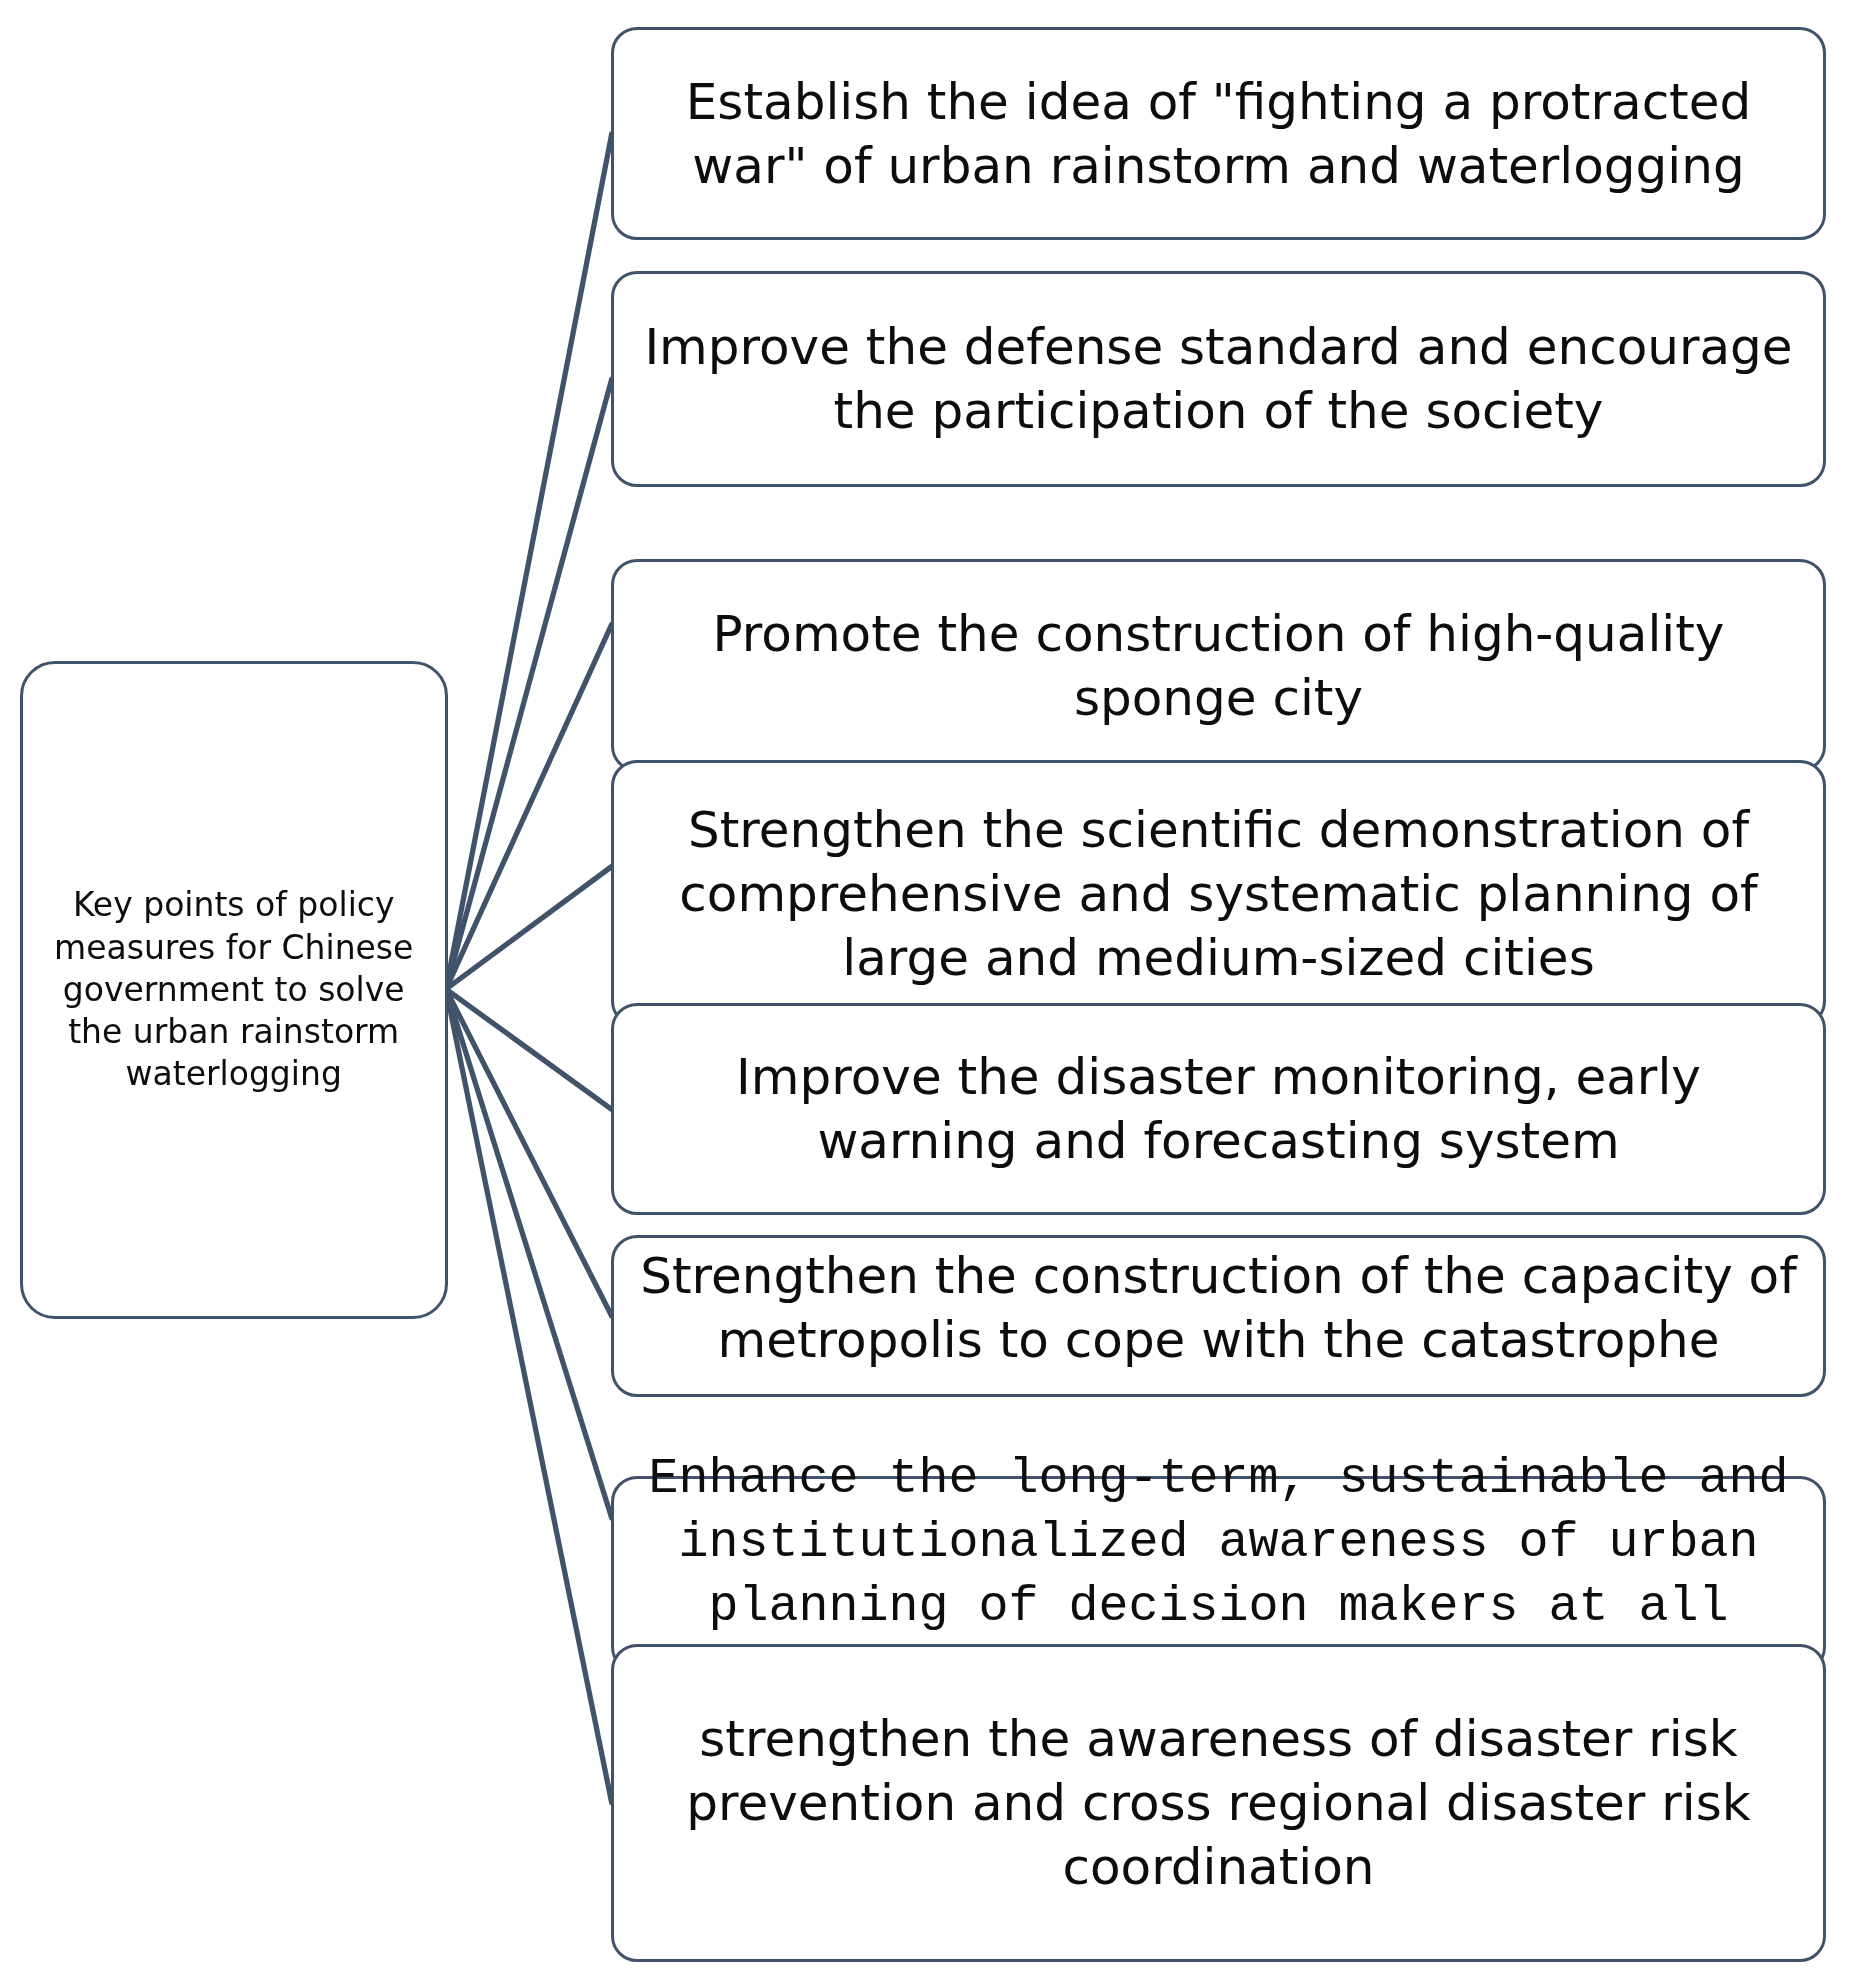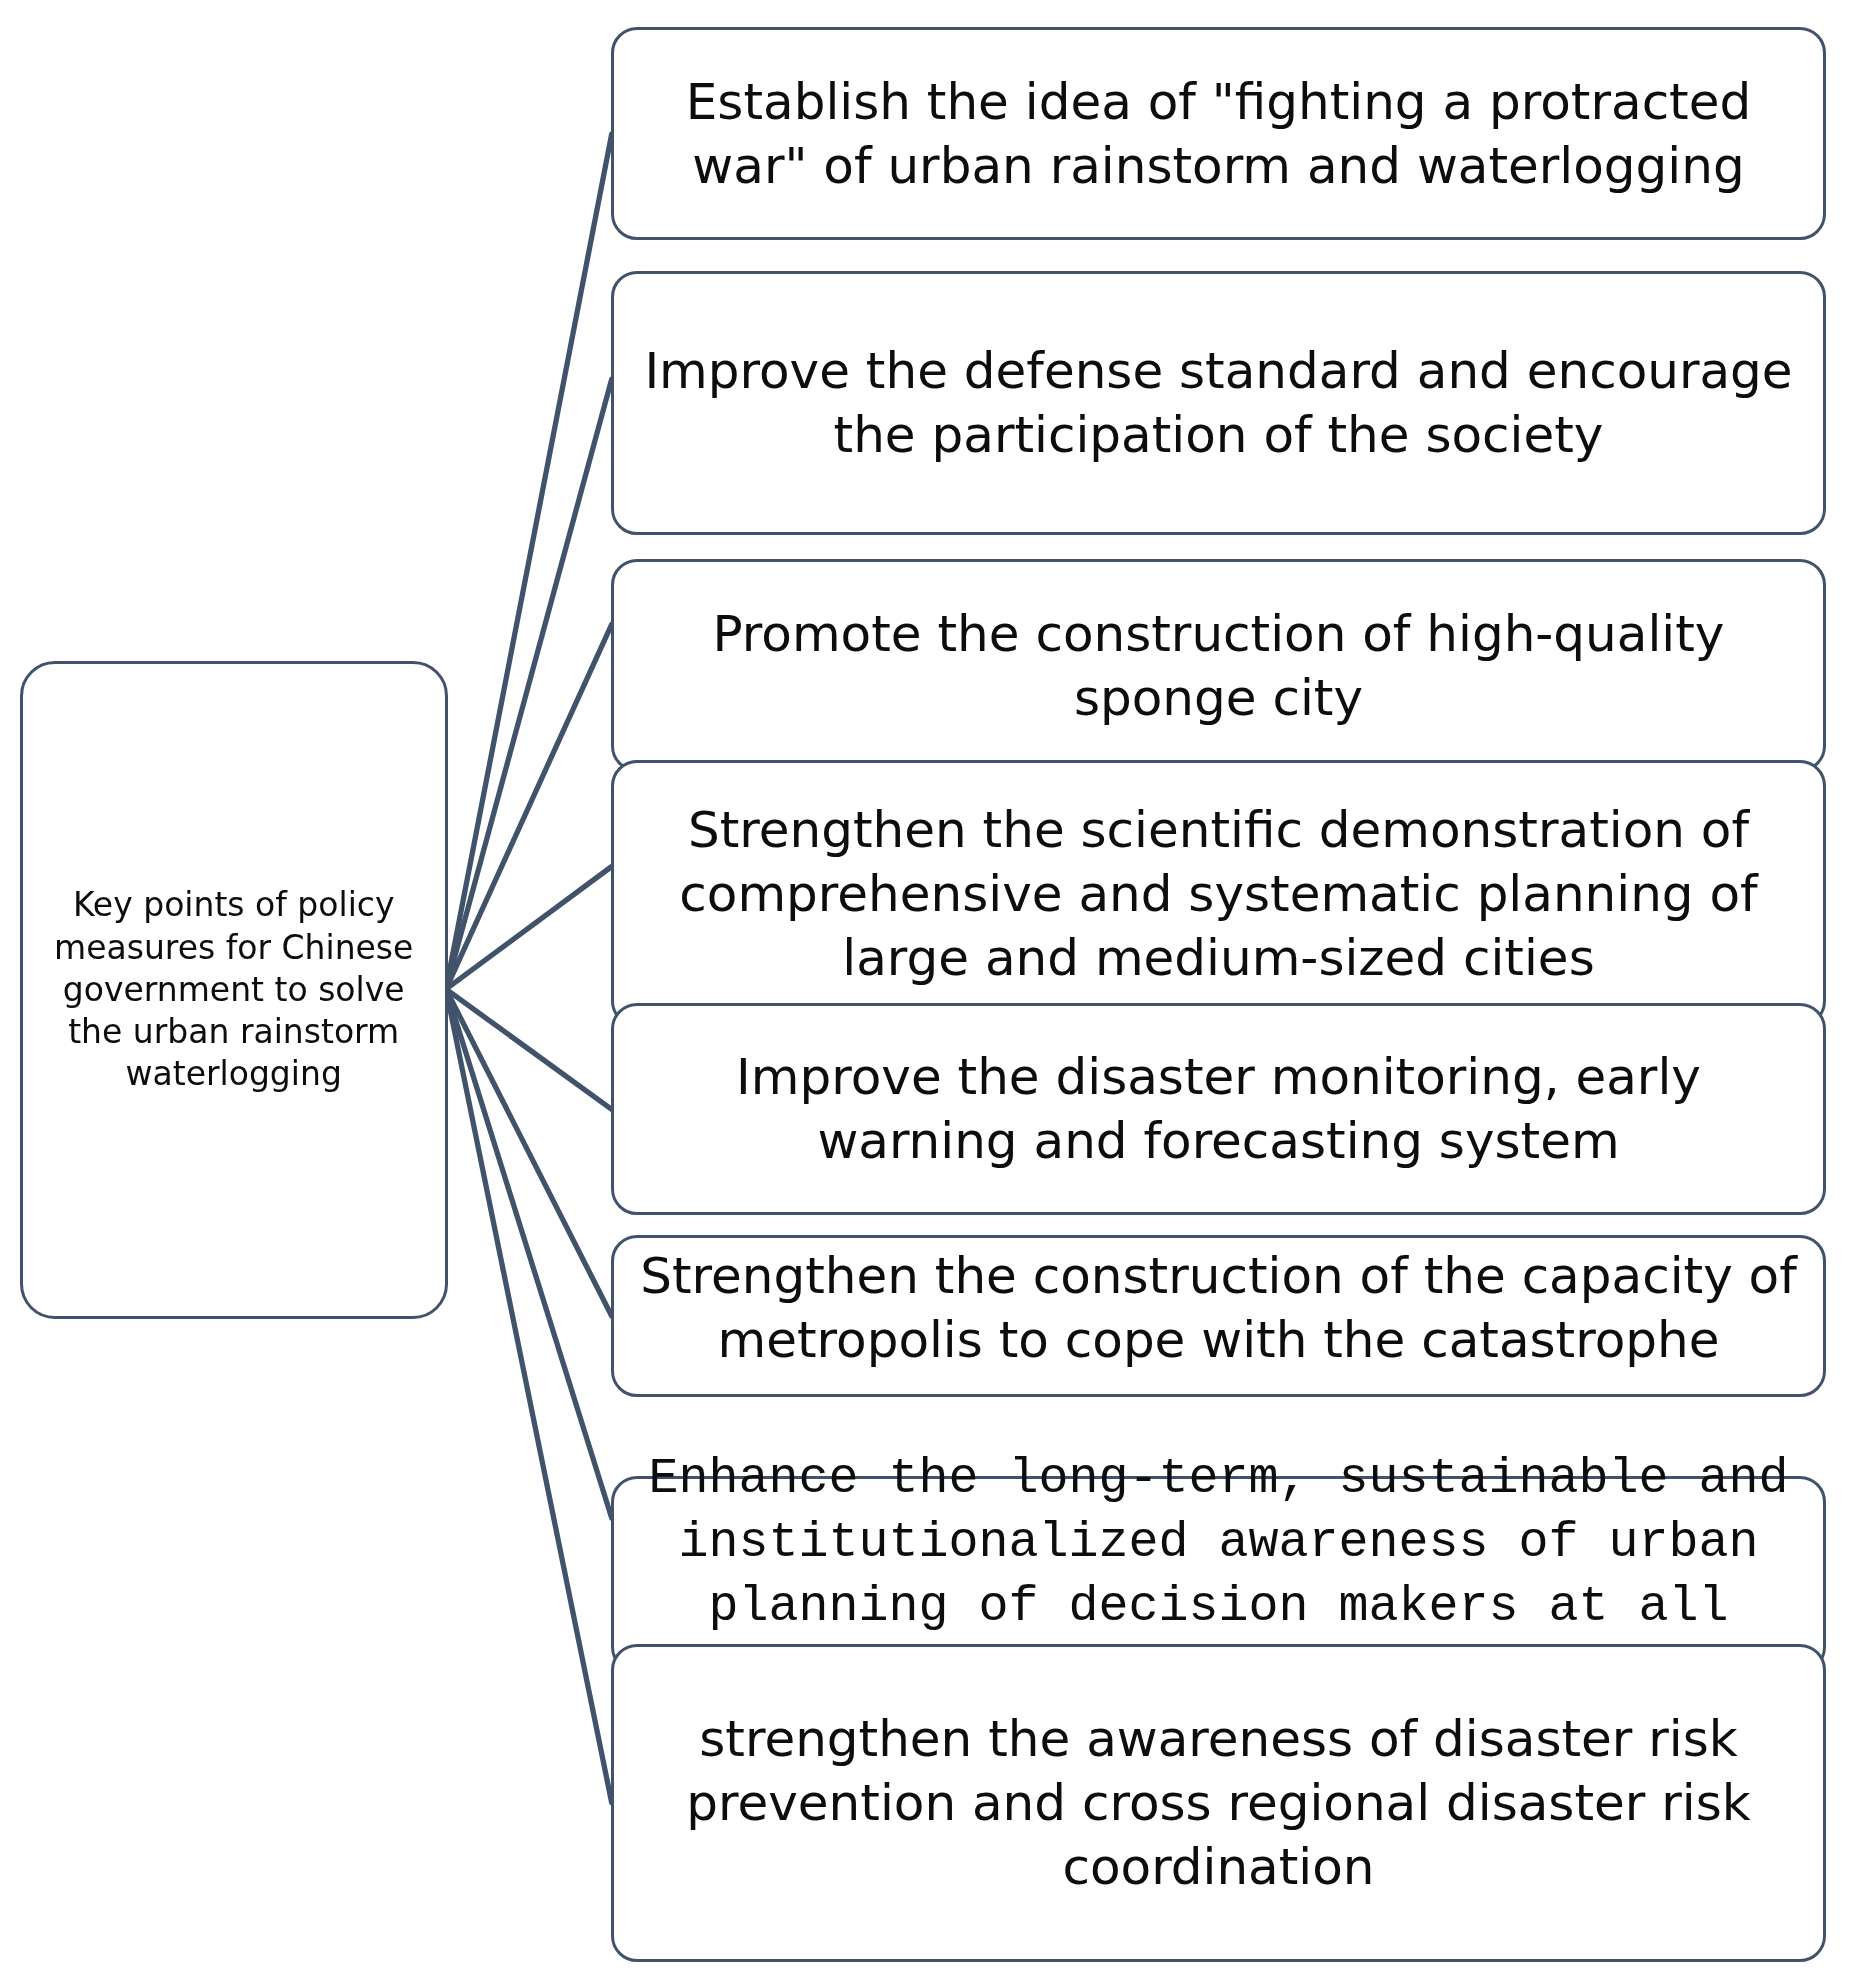--- a/index.html
+++ b/index.html
@@ -52,21 +52,21 @@
     border-radius: 35px;
     font-size: 33px;
     padding: 7.6px 29px;
   }
   .branch-node {
     left: 611px;
     width: 1215px;
     font-size: 50px;
   }
   #branch-0 { top: 27px;   height: 213px; }
-  #branch-1 { top: 271px;  height: 264px; }
+  #branch-1 { top: 271px;  height: 216px; }
   #branch-2 { top: 518px;  height: 213px; margin-top: 41px; }
   #branch-3 { top: 760px; height: 267px; }
   #branch-4 { top: 1003px; height: 212px; }
   #branch-5 { top: 1238px; height: 159px; padding-top: 0; padding-bottom: 16px; }
   #branch-6 { top: 1476px; height: 197px; font-family: Liberation Mono, monospace; }
   #branch-7 { top: 1644px; height: 318px; }
   
   #branch-5 { top: 1235px; height: 162px; }
 </style>
 </head>

